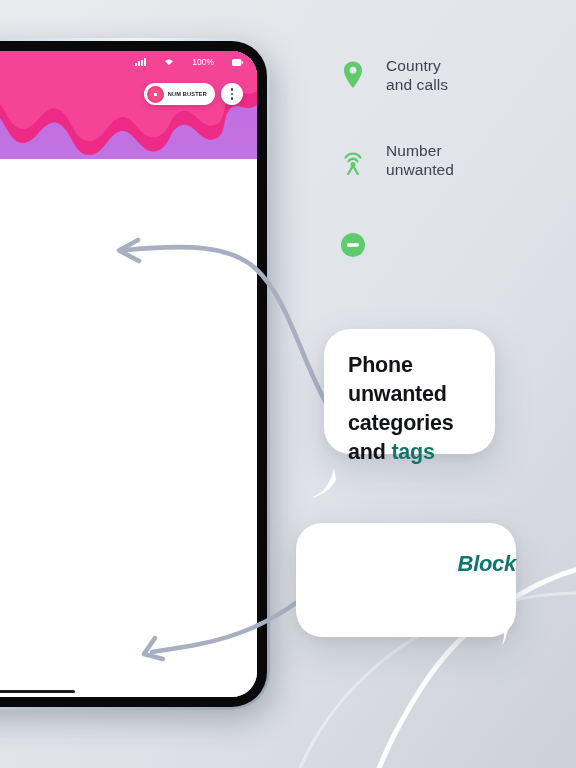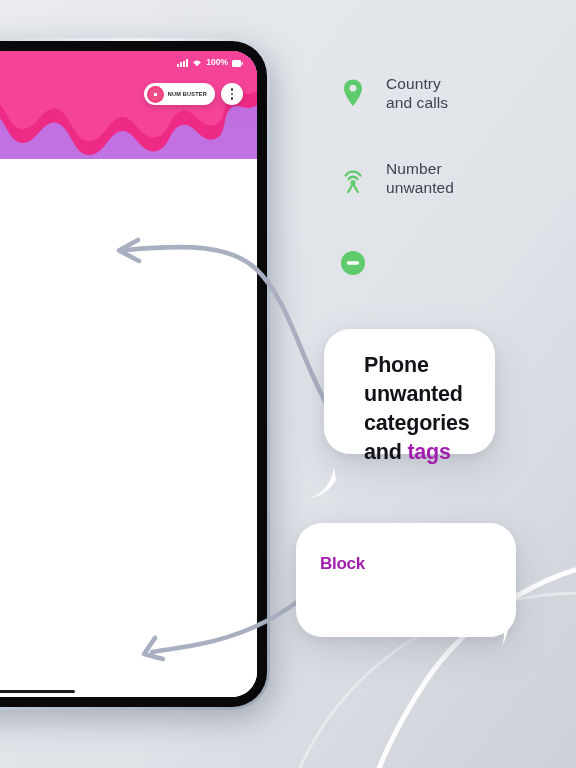--- a/index.html
+++ b/index.html
@@ -16,56 +16,56 @@
   }
 
   
   .swoosh { position: absolute; inset: 0; pointer-events: none; }
 
   
   .features {
     position: absolute; left: 336px; top: 56px; width: 230px;
   }
   .feature {
-    display: flex; align-items: flex-end; gap: 16px;
+    display: flex; align-items: flex-start; gap: 16px;
     margin-bottom: 29px; height: 56px;
   }
   .feature-icon {
     width: 34px; height: 38px; flex: 0 0 34px;
     display: flex; align-items: center; justify-content: center;
   }
   .feature-label {
     font-size: 15.5px; line-height: 18.5px; color: #3f434a;
     letter-spacing: .1px; padding-top: 1px;
   }
   .feature-label span { display: block; }
 
   
   .callout {
     position: absolute; background: #fff; border-radius: 26px;
     box-shadow: 0 14px 34px rgba(120,128,145,.26), 0 3px 9px rgba(120,128,145,.14);
     z-index: 40;
   }
   #callout-tags {
     left: 324px; top: 329px; width: 171px; height: 125px;
-    padding: 22px 0 0 40px;
+    padding: 22px 0 0 24px;
   }
   #callout-tags .txt {
     font-size: 21.5px; line-height: 29px; font-weight: bold;
     color: #111318; letter-spacing: -.2px;
   }
   #callout-block {
     left: 296px; top: 523px; width: 220px; height: 114px;
     padding: 26px 0 0 24px;
   }
   #callout-block .txt {
-    font-size: 17px; line-height: 30px; font-weight: bold;
-    color: #111318; letter-spacing: -.3px;
-  }
-  .green { color: #a21caf; }
+    font-size: 22px; line-height: 30px; font-weight: bold;
+    color: #111318; letter-spacing: -.3px; font-style: italic;
+  }
+  .green { color: #0f766e; text-align: right; }
 
   
   .arrows { position: absolute; inset: 0; z-index: 35; pointer-events: none; }
   .arrows-front { position: absolute; inset: 0; z-index: 60; pointer-events: none; }
 
   
   #tablet {
     position: absolute; left: -238px; top: 38px;
     width: 508px; height: 672px;
     z-index: 30;
@@ -90,22 +90,22 @@
 
   .banner {
     position: relative; height: 108px;
     background: linear-gradient(180deg,#c06ae0 0%,#c173e2 100%);
     overflow: hidden;
   }
   .drip { position: absolute; left: 0; top: 0; width: 100%; }
 
   .statusbar {
     position: absolute; right: 14px; top: 6px;
-    display: flex; align-items: flex-end; gap: 4px;
-    color: #fff; font-size: 8.5px; font-weight: bold; z-index: 5;
+    display: flex; align-items: center; gap: 18px;
+    color: #fff; font-size: 8.5px; font-weight: normal; z-index: 5;
   }
   .bars { display: flex; align-items: flex-end; gap: 1px; height: 8px; }
   .bars i { display: block; width: 2px; background: #fff; border-radius: .5px; }
 
   .brand-pill {
     position: absolute; right: 42px; top: 32px; z-index: 6;
     background: #fff; border-radius: 13px; height: 22px;
     display: flex; align-items: center; gap: 4px; padding: 0 8px 0 3px;
     box-shadow: 0 2px 6px rgba(0,0,0,.16);
   }

